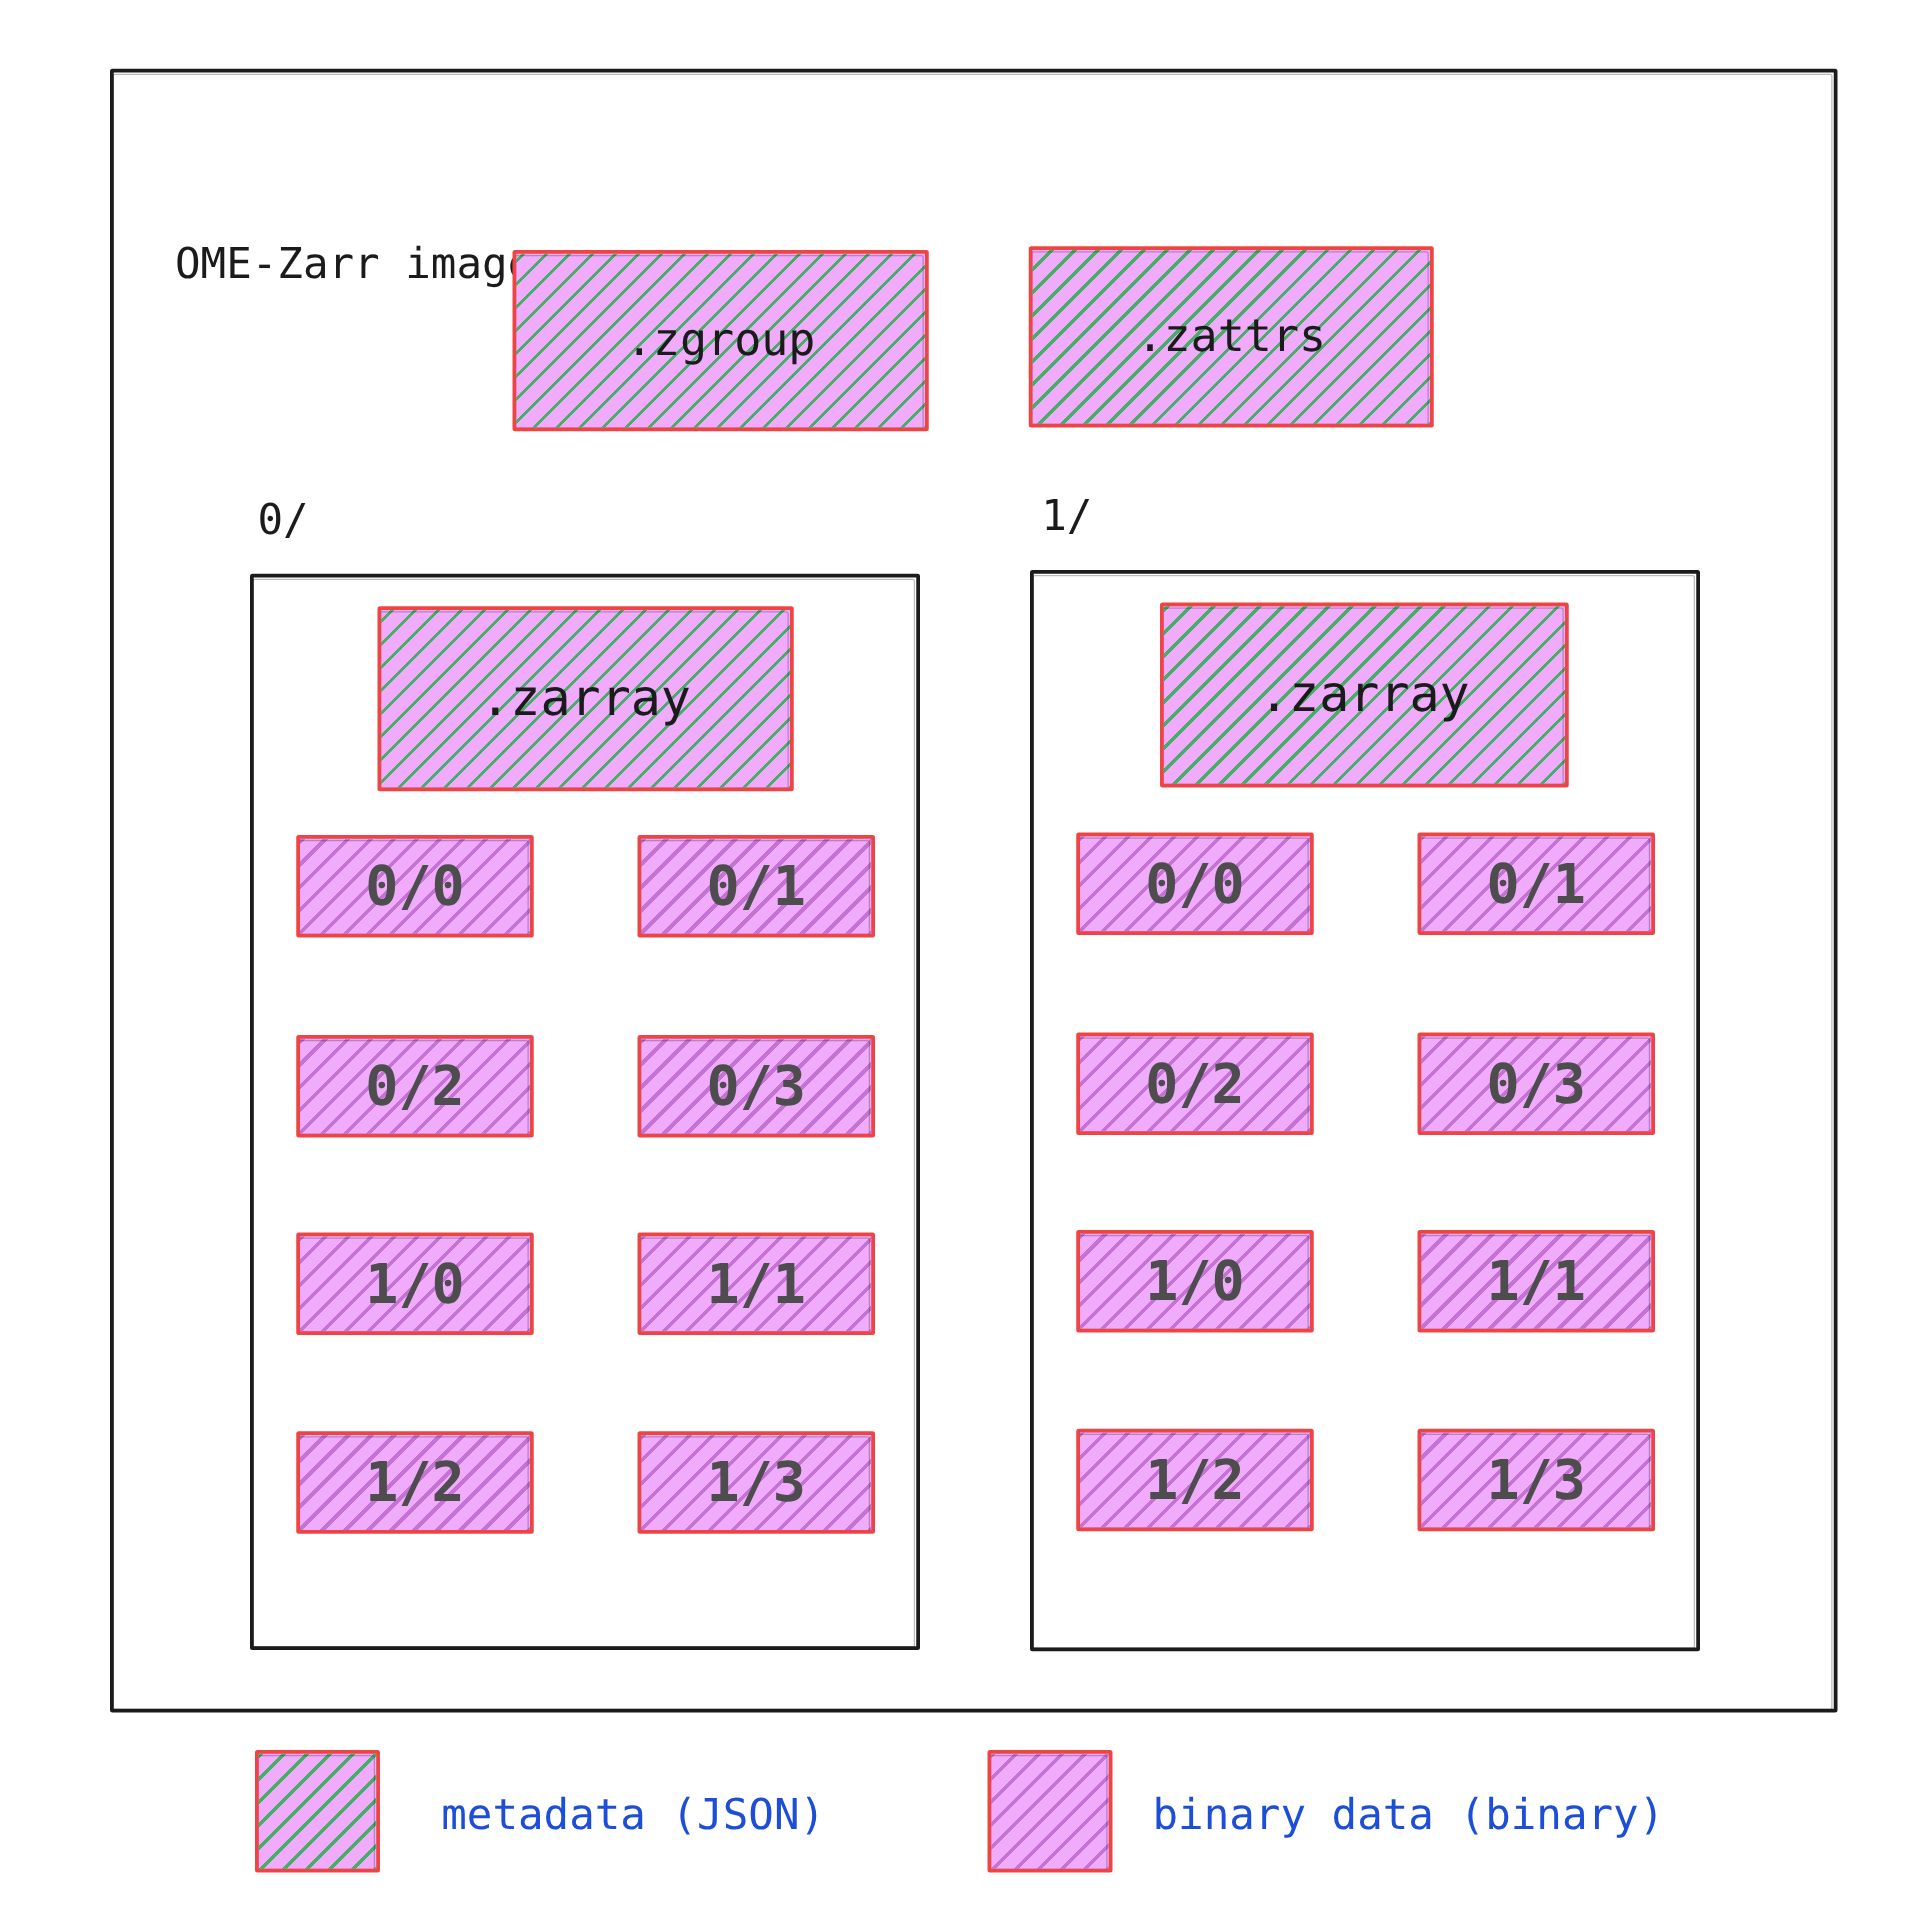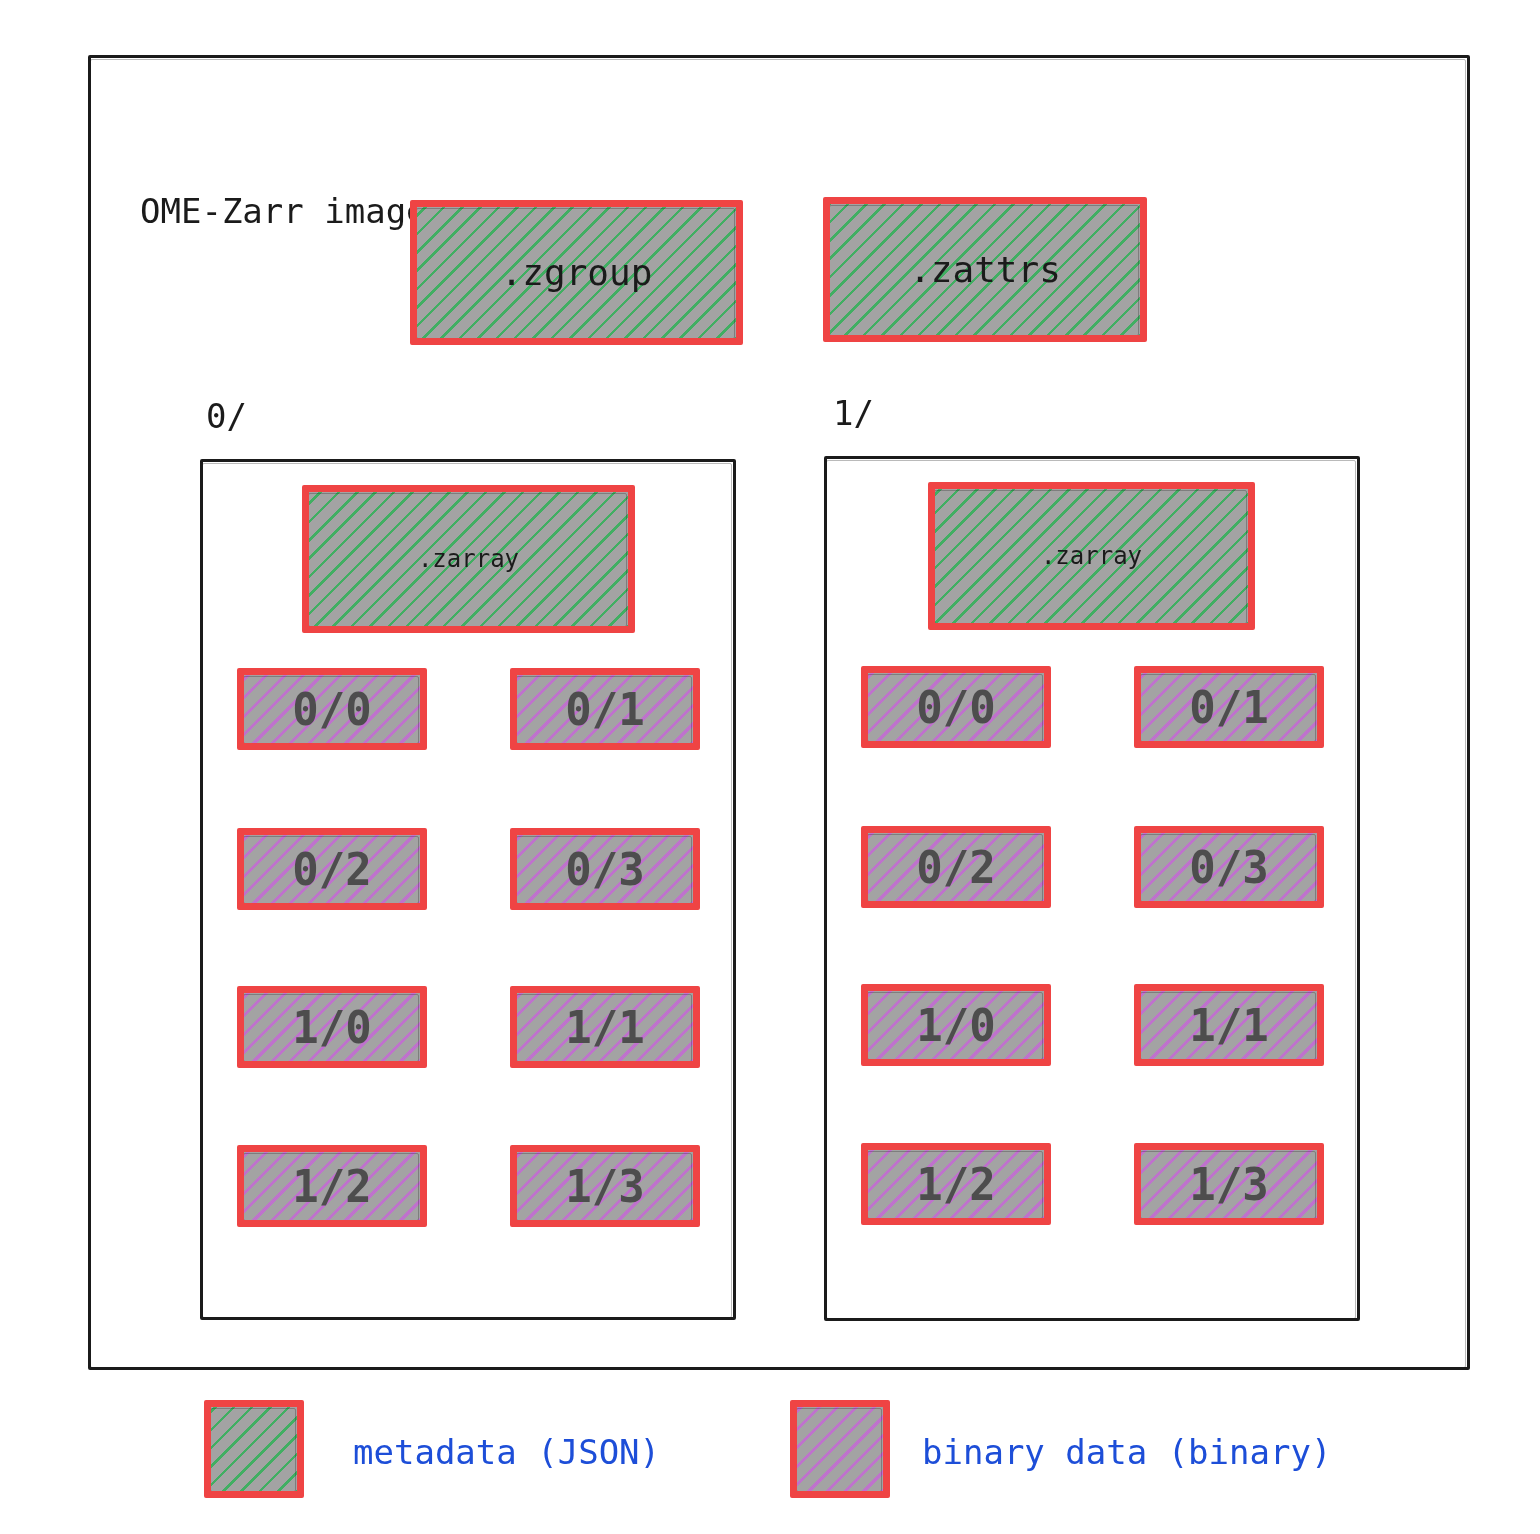--- a/index.html
+++ b/index.html
@@ -51,26 +51,26 @@
     color: #1b1b1b;
     letter-spacing: 0px;
     white-space: pre;
   }
   #title-block div { white-space: pre; }
 
   
   .hatch {
     position: absolute;
     box-sizing: border-box;
-    border: 7px solid #ef4444;
+    border: 3px solid #ef4444;
     border-radius: 2px;
     display: flex;
     align-items: center;
     justify-content: center;
-    background-color: #a3a3a3;
+    background-color: #f0abfc;
     overflow: hidden;
   }
   .hatch::before {
     content: "";
     position: absolute;
     left: -10px; top: -10px; right: -10px; bottom: -10px;
     pointer-events: none;
   }
   .hatch-green::before {
     background-image: repeating-linear-gradient(
@@ -123,21 +123,21 @@
   #path-label-0 { left: 206px; top: 396px; }
   #path-label-1 { left: 833px; top: 393px; }
 
   
   #group-box-0 { left: 200px; top: 459px; width: 536px; height: 861px; }
   #group-box-1 { left: 824px; top: 456px; width: 536px; height: 865px; }
 
   
   .zarray-box { height: 148px; }
   .zarray-box .lbl {
-    font-size: 24px;
+    font-size: 40px;
     color: #1b1b1b;
   }
   #zarray-box-0 { left: 302px; top: 485px; width: 333px; }
   #zarray-box-1 { left: 928px; top: 482px; width: 327px; }
 
   
   .chunk {
     width: 190px;
     height: 82px;
   }

